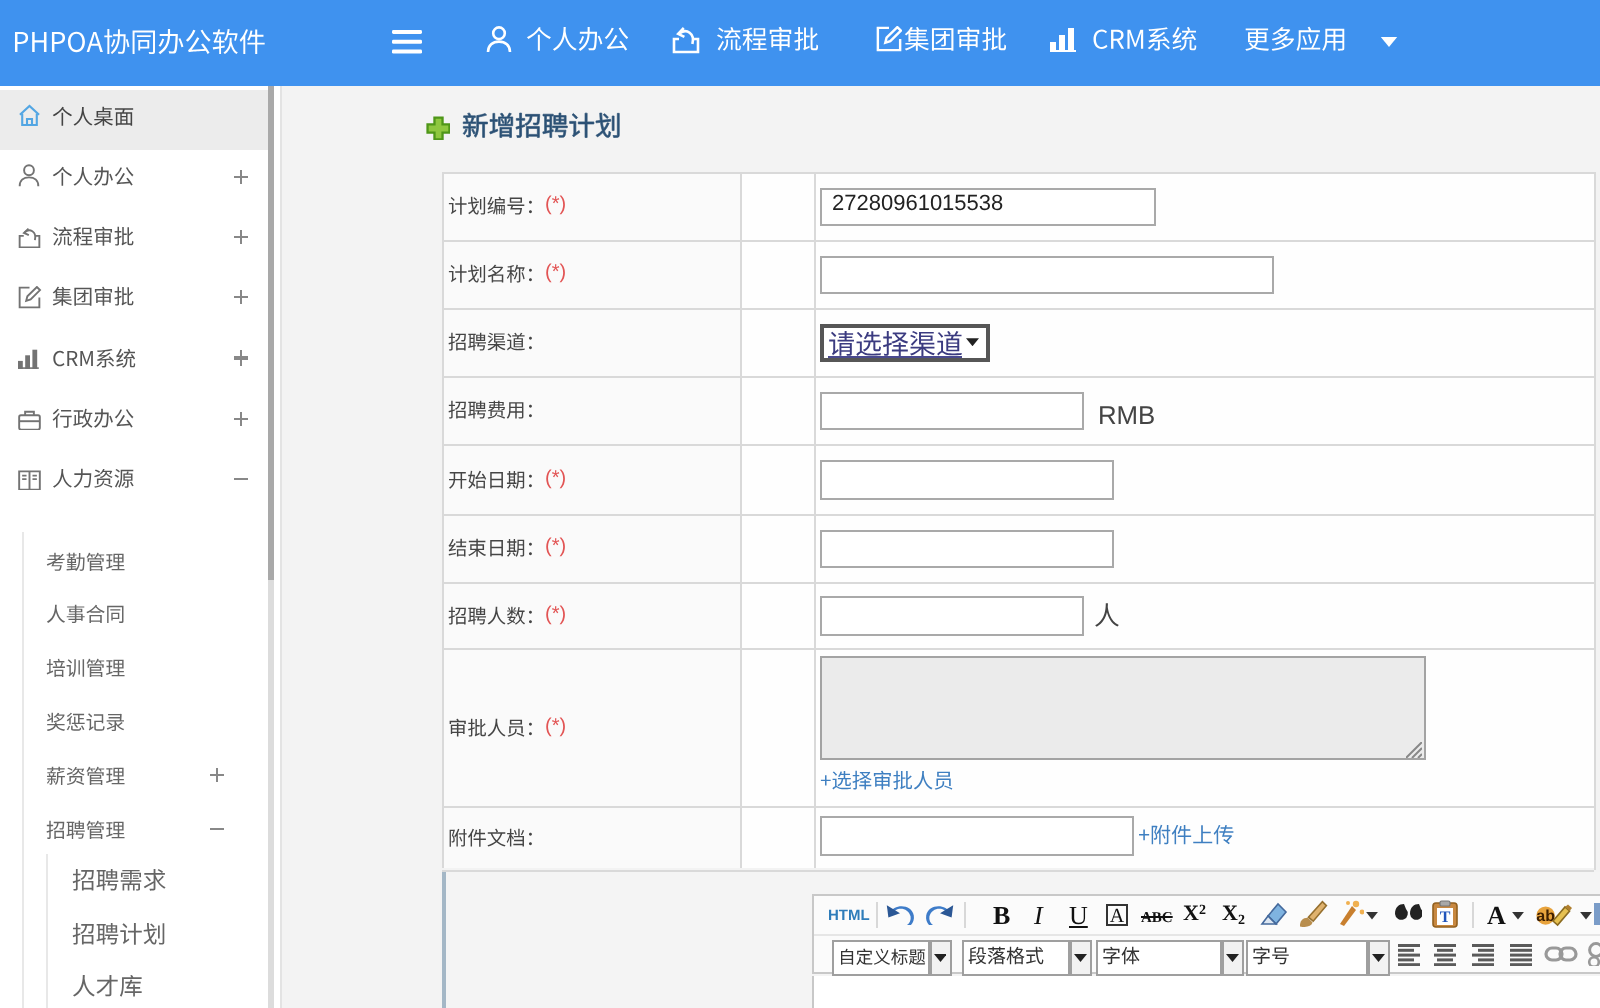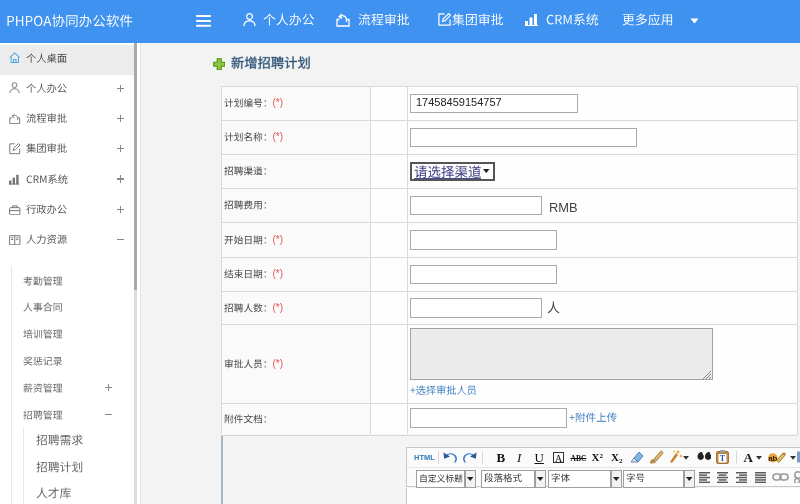--- a/index.html
+++ b/index.html
@@ -503,21 +503,21 @@
     <svg style="position:absolute;left:223.6px;top:414.0px" width="48.5" height="10.3" viewBox="0 0 5000 1060">
       <g transform="translate(0,880)" fill="#454545">
         <use href="#g9644" x="0"></use>
         <use href="#g4ef6" x="1000"></use>
         <use href="#g6587" x="2000"></use>
         <use href="#g6863" x="3000"></use>
         <use href="#gff1a" x="4000"></use>
       </g>
     </svg>
     <div style="position:absolute;left:409.5px;top:94.0px;width:168.0px;height:18.5px;background:#fff;border:1px solid #a9a9a9"></div>
-    <div style="position:absolute;left:416px;top:96px;font:11px &quot;Liberation Sans&quot;,sans-serif;color:#222">17458459154757</div>
+    <div style="position:absolute;left:416px;top:96px;font:11px &quot;Liberation Sans&quot;,sans-serif;color:#222">27280961015538</div>
     <div style="position:absolute;left:409.5px;top:127.5px;width:227.0px;height:19.5px;background:#fff;border:1px solid #a9a9a9"></div>
     <div style="position:absolute;left:410.0px;top:162.0px;width:84.5px;height:18.5px;background:#fff;border:2px solid #565656"></div>
     <svg style="position:absolute;left:413.8px;top:164.7px" width="67.5" height="14.3" viewBox="0 0 5000 1060">
       <g transform="translate(0,880)" fill="#3b3b80">
         <use href="#g8bf7" x="0"></use>
         <use href="#g9009" x="1000"></use>
         <use href="#g62e9" x="2000"></use>
         <use href="#g6e20" x="3000"></use>
         <use href="#g9053" x="4000"></use>
       </g>

